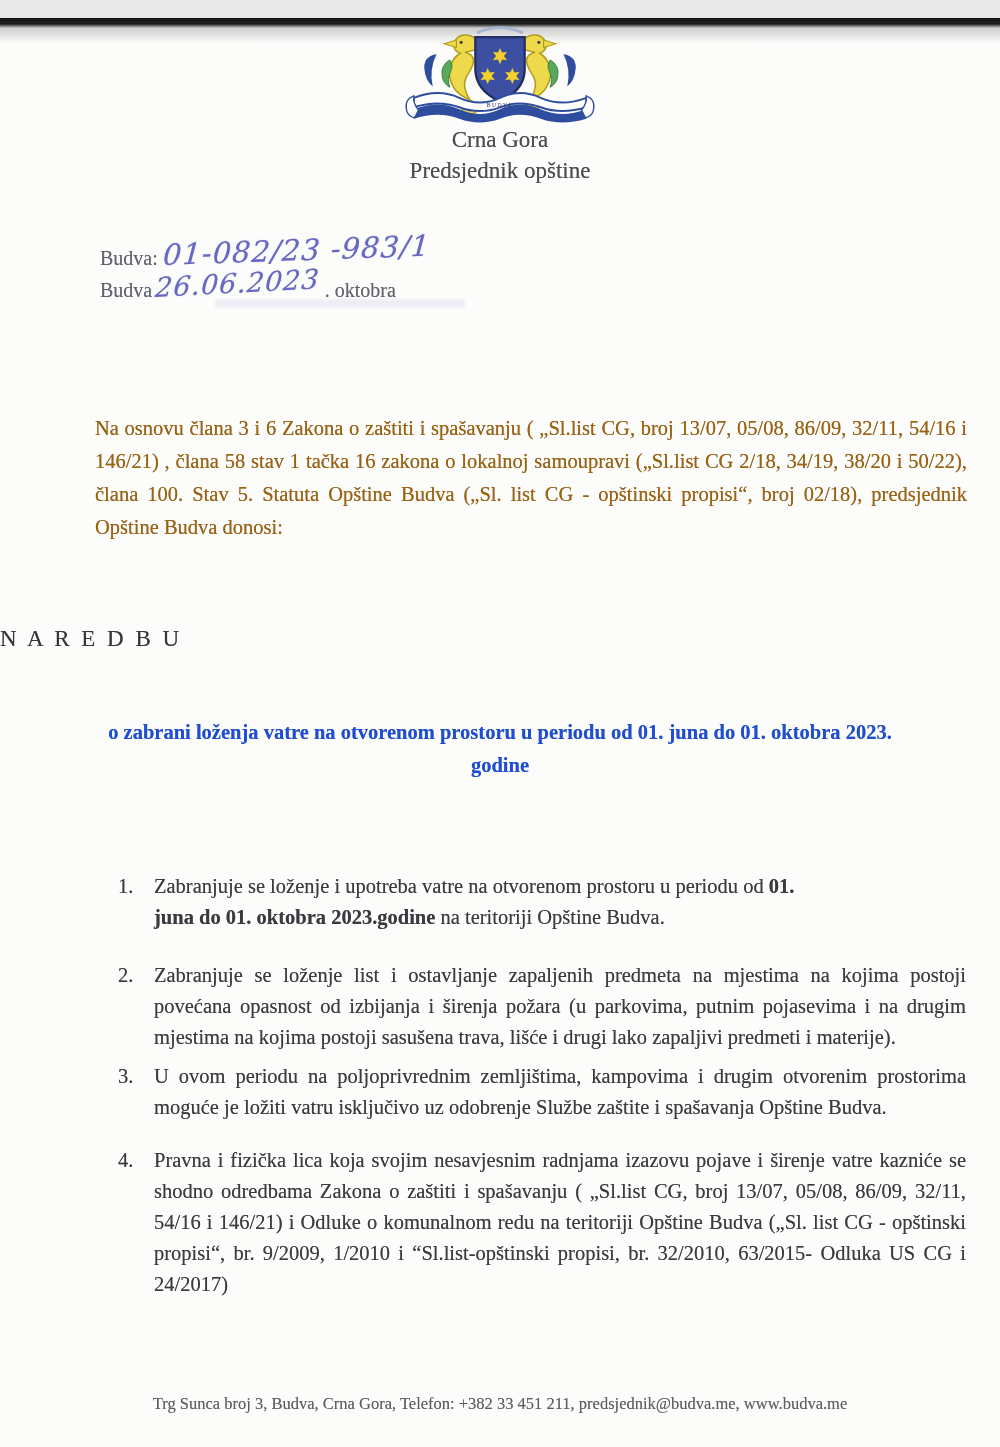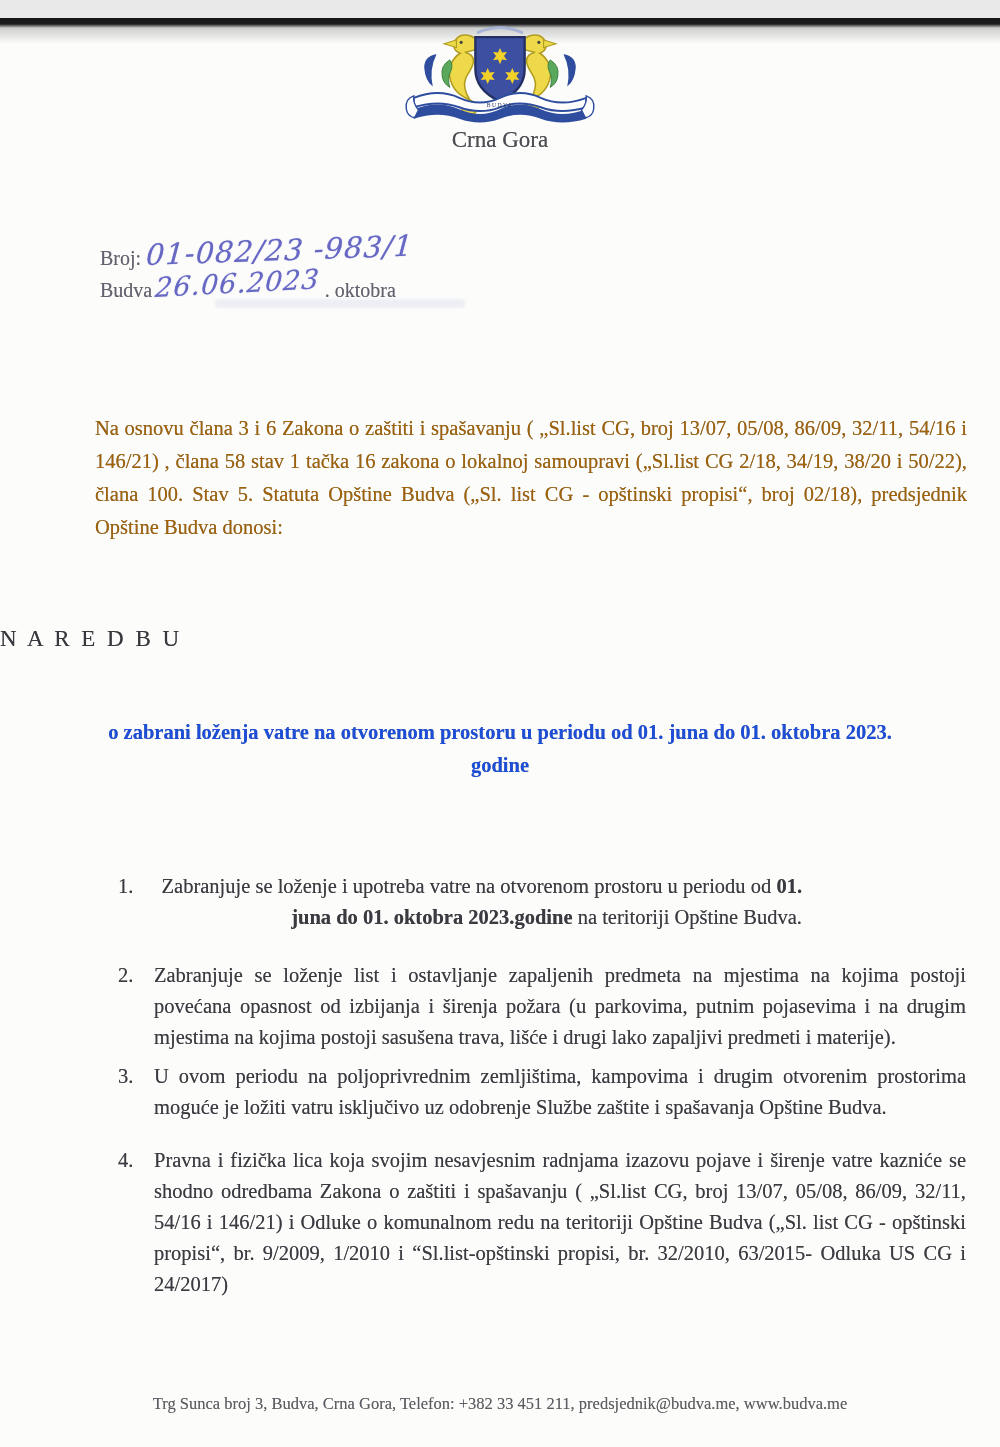--- a/index.html
+++ b/index.html
@@ -69,21 +69,21 @@
   }
   .items{
     position:absolute;top:853px;left:118px;width:848px;
     font-size:20.5px;line-height:31px;
     color:#3a3a41;
     text-shadow:0 0 .6px rgba(58,58,65,.6);
   }
   .item{display:flex;}
   .item-num{width:36px;flex:0 0 36px;}
   .item-text{flex:1;text-align:justify;}
-  .item-text.nojust{text-align:right;}
+  .item-text.nojust{text-align:left;}
   .item-1{margin-bottom:27px;}
   .item-2{margin-bottom:8px;}
   .item-3{margin-bottom:22px;}
   .item-1 .item-text{max-width:648px;}
   .bold-range{font-weight:bold;}
   .footer{
     position:absolute;top:1376px;left:0;width:100%;
     text-align:center;
     font-size:16.5px;color:#5c5c62;
     text-shadow:0 0 .5px rgba(92,92,98,.5);
@@ -125,25 +125,26 @@
       <path d="M14,80 Q40,70 62,80 T105,80 T148,80 T196,80 L196,90 Q170,98 148,90 T105,90 T62,90 T14,90 Z" fill="#fff" stroke="#2e4d9e" stroke-width="2"></path>
       <path d="M14,92 Q40,82 62,92 T105,92 T148,92 T196,92 L196,102 Q170,110 148,102 T105,102 T62,102 T14,102 Z" fill="#2e4d9e"></path>
       <path d="M14,78 q-9,3 -8,13 q1,9 9,10 l4,-8 q-6,-7 -5,-15 z" fill="#fff" stroke="#2e4d9e" stroke-width="1.5"></path>
       <path d="M196,78 q9,3 8,13 q-1,9 -9,10 l-4,-8 q6,-7 5,-15 z" fill="#fff" stroke="#2e4d9e" stroke-width="1.5"></path>
       <text x="105" y="90" font-size="6" text-anchor="middle" fill="#24335f" letter-spacing="1.5">BUDVA</text>
     </svg>
   </div>
 
   <div class="header-block">
     <div>Crna Gora</div>
+    <div>Predsjednik opštine</div>
   </div>
 
   <div class="ref-block">
     <div class="ref-line">
-      <span>Broj:</span><span class="handwriting">01-082/23 -983/1</span>
+      <span>Budva:</span><span class="handwriting">01-082/23 -983/1</span>
     </div>
     <div class="ref-line">
       <span>Budva</span><span class="handwriting date">26.06.2023</span><span>. oktobra</span>
     </div>
   </div>
 
   <div class="smudge s4"></div>
 
   <div class="preamble">Na osnovu člana 3 i 6 Zakona o zaštiti i spašavanju ( „Sl.list CG, broj 13/07, 05/08, 86/09, 32/11, 54/16 i 146/21) , člana 58 stav 1 tačka 16 zakona o lokalnoj samoupravi („Sl.list CG 2/18, 34/19, 38/20 i 50/22), člana 100. Stav 5. Statuta Opštine Budva („Sl. list CG - opštinski propisi“, broj 02/18), predsjednik Opštine Budva donosi:</div>
 

